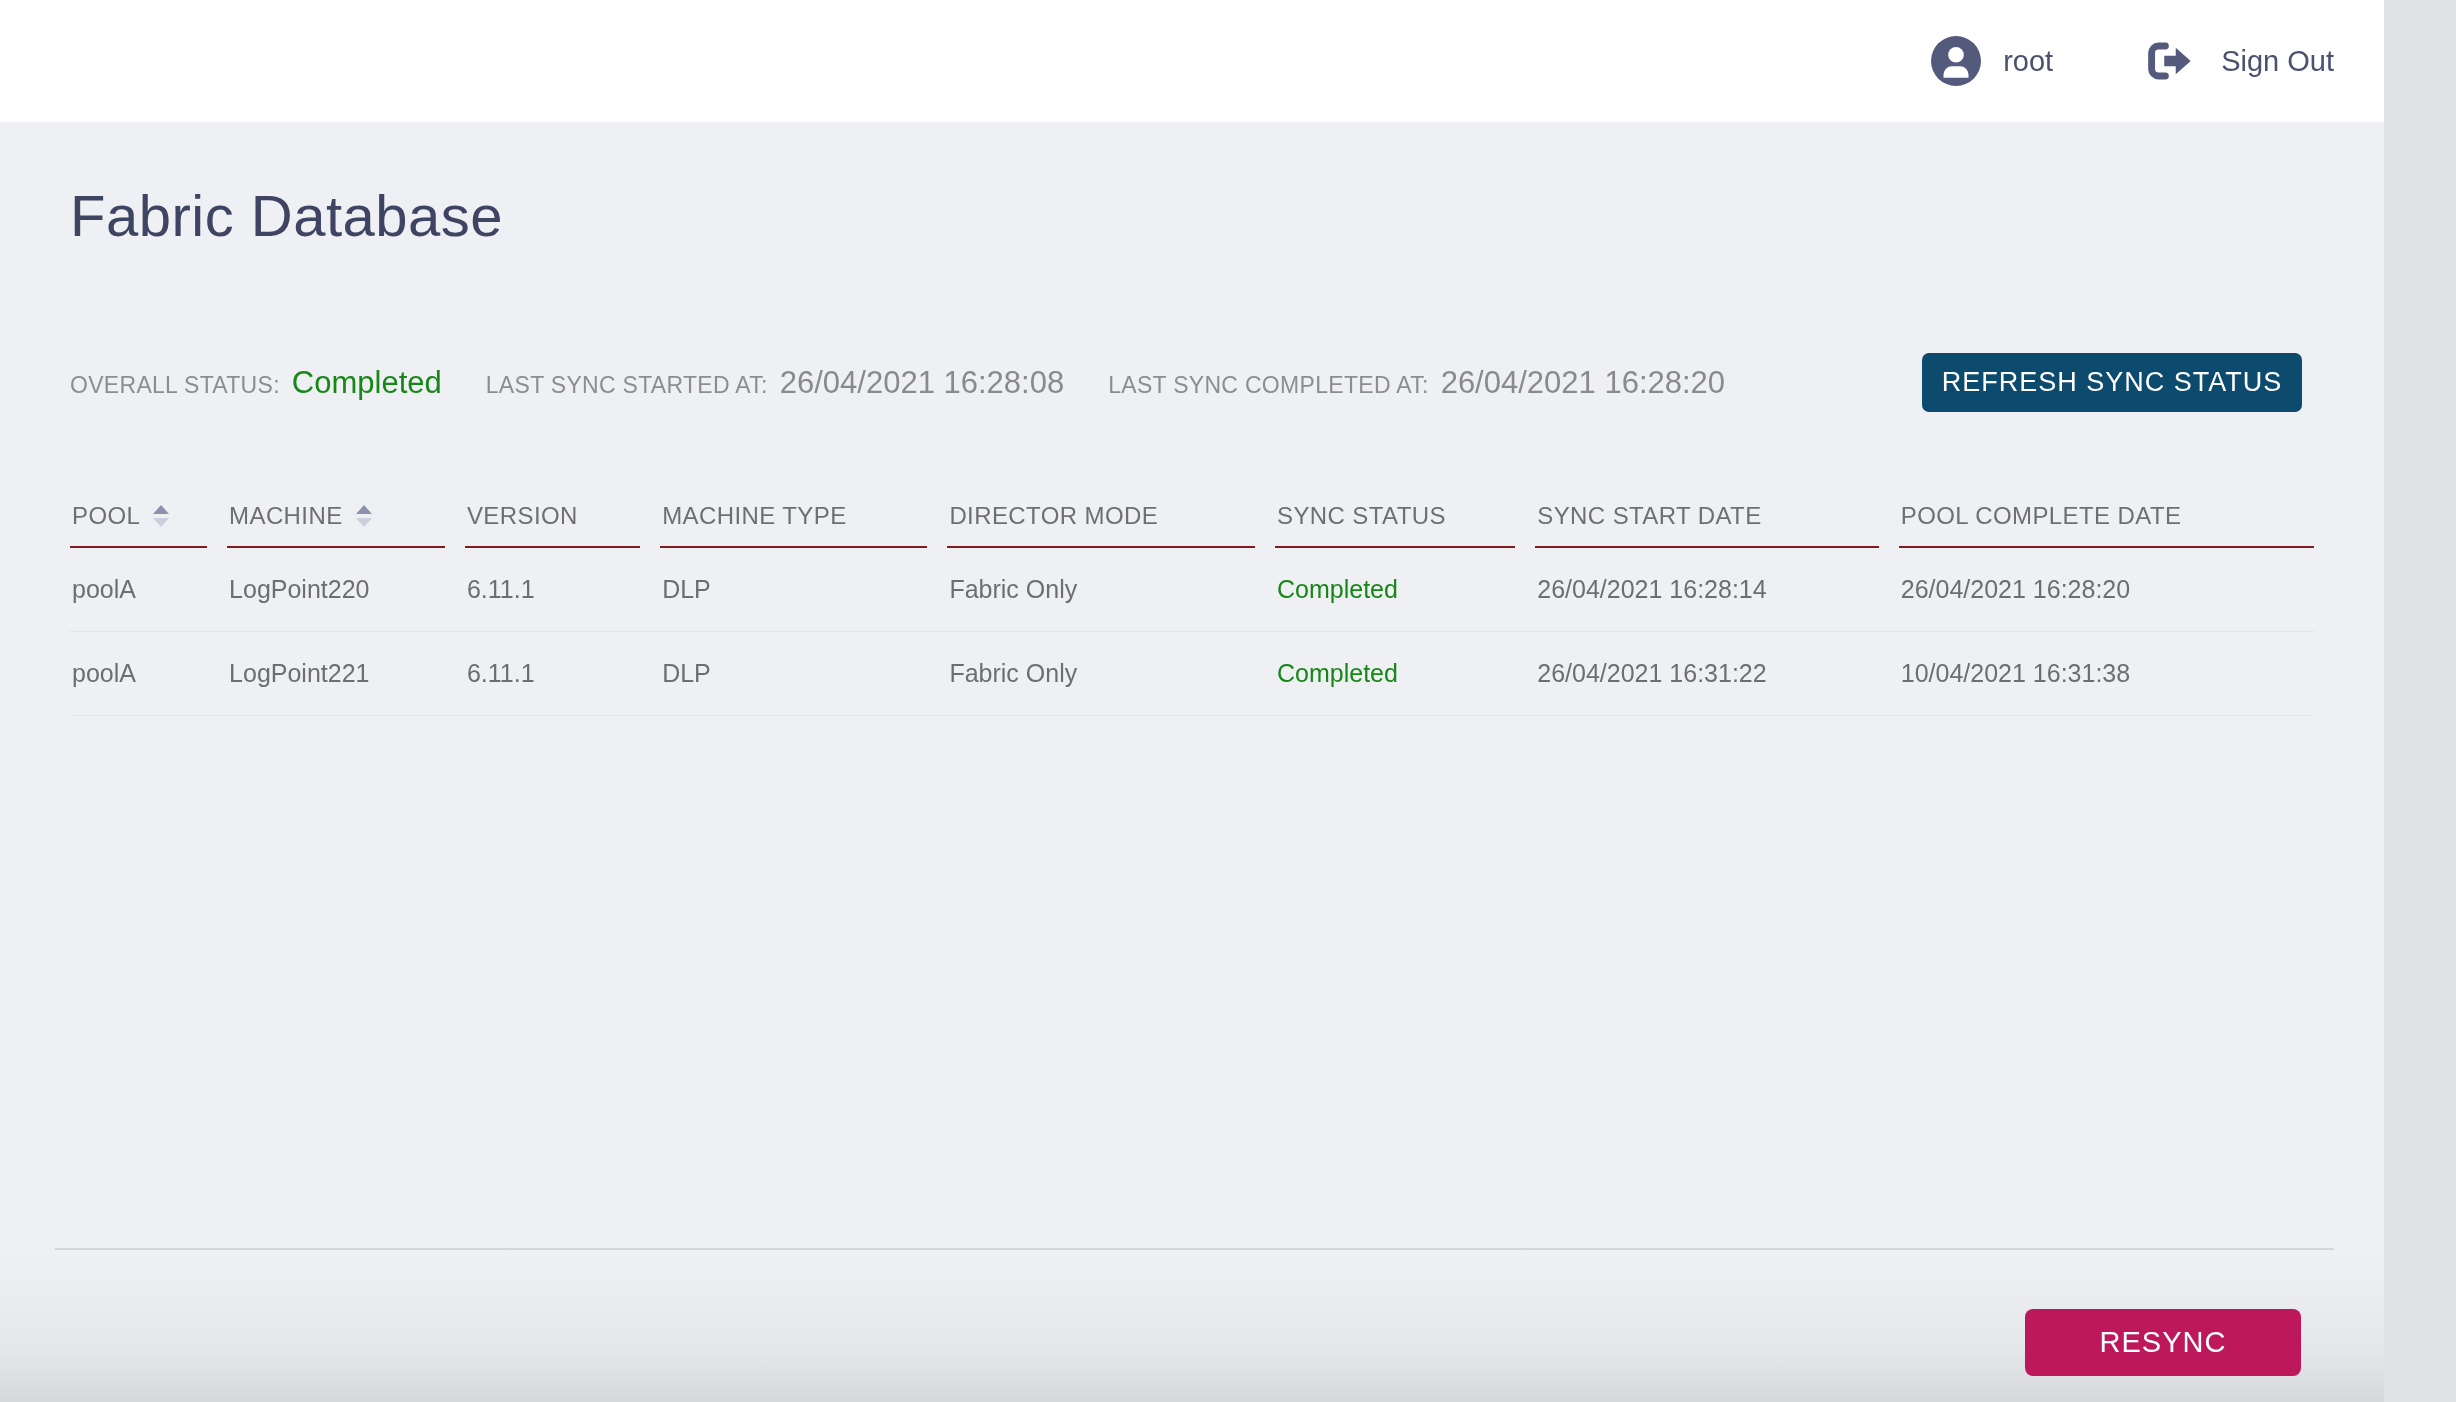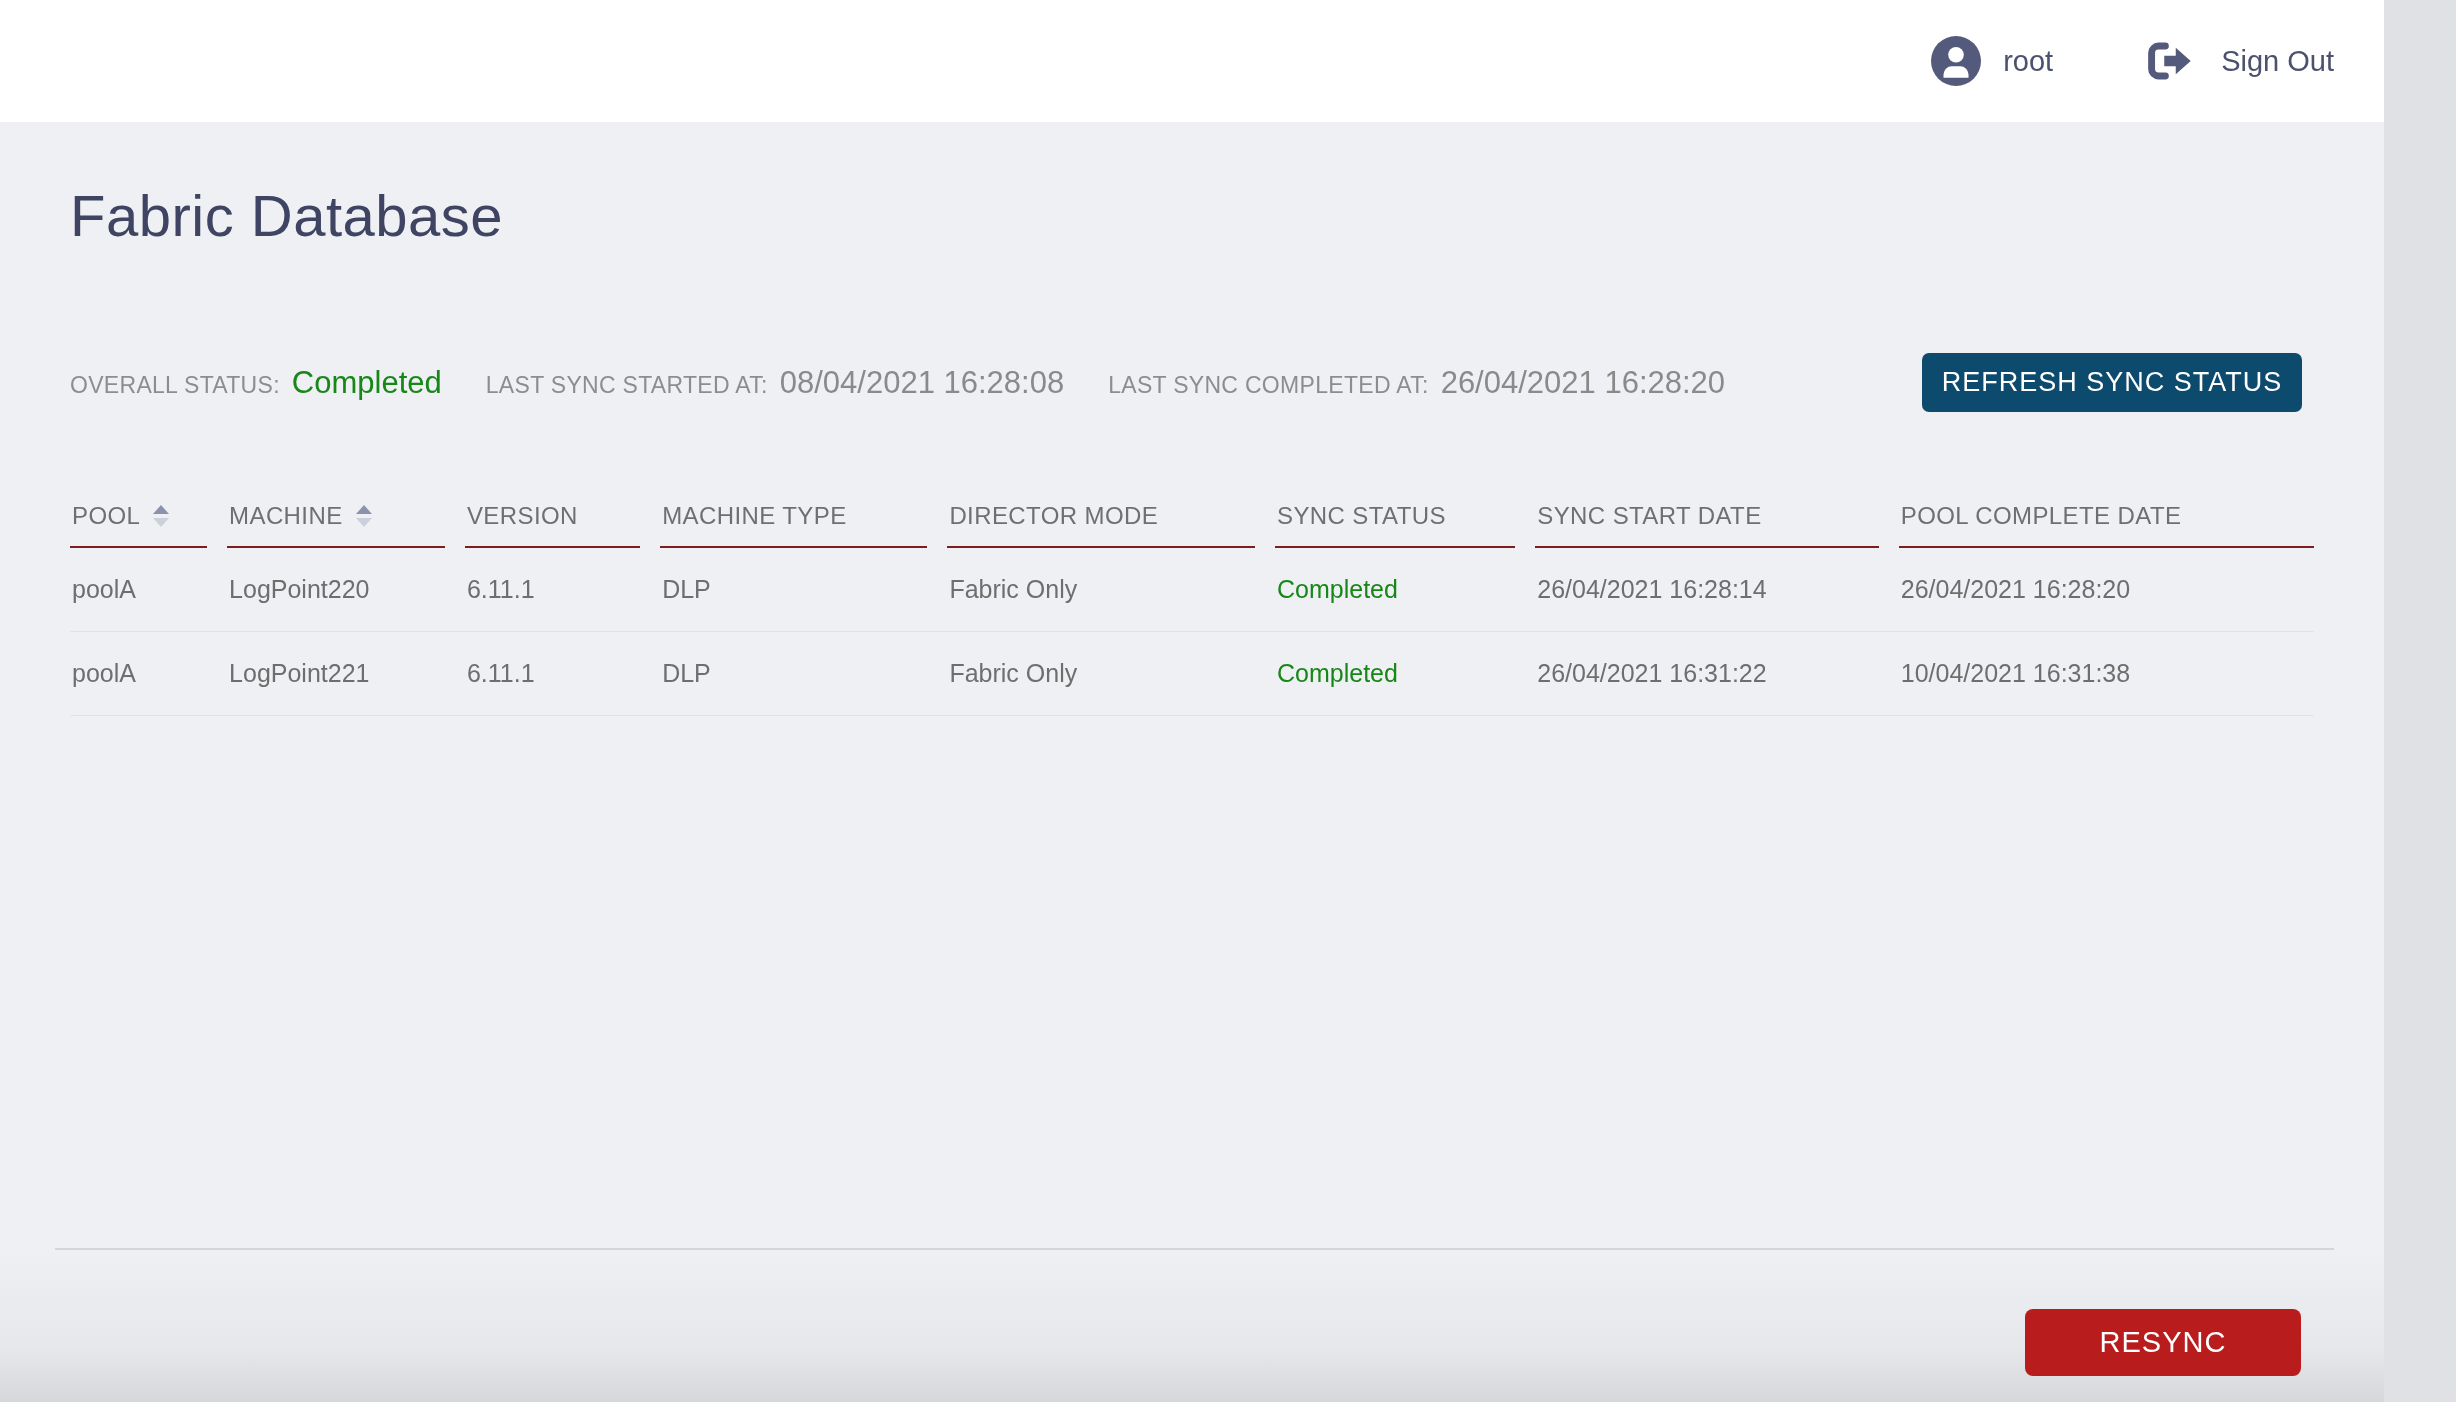--- a/index.html
+++ b/index.html
@@ -166,21 +166,21 @@
     left: -55px; right: -50px; top: 0; bottom: 0;
     background: linear-gradient(180deg, rgba(238,240,243,0) 0%, rgba(222,224,227,0.55) 65%, #d5d7da 100%);
     pointer-events: none;
   }
   .resync-btn {
     position: absolute;
     right: 33px;
     top: 59px;
     width: 276px;
     height: 67px;
-    background: #b91c1c;
+    background: #be185d;
     color: #ffffff;
     border: none;
     border-radius: 8px;
     font-family: inherit;
     font-size: 29px;
     letter-spacing: 1px;
     cursor: pointer;
   }
 </style>
 </head>
@@ -211,21 +211,21 @@
   </header>
 
   <main>
     <h1 class="page-title">Fabric Database</h1>
 
     <div class="status-row">
       <div class="status-items">
         <span class="status-label">OVERALL STATUS:</span>
         <span class="status-value green">Completed</span>
         <span class="status-label">LAST SYNC STARTED AT:</span>
-        <span class="status-value">08/04/2021 16:28:08</span>
+        <span class="status-value">26/04/2021 16:28:08</span>
         <span class="status-label">LAST SYNC COMPLETED AT:</span>
         <span class="status-value">26/04/2021 16:28:20</span>
       </div>
       <button class="refresh-btn">REFRESH SYNC STATUS</button>
     </div>
 
     <table class="sync-table">
       <thead>
         <tr>
             <th>

